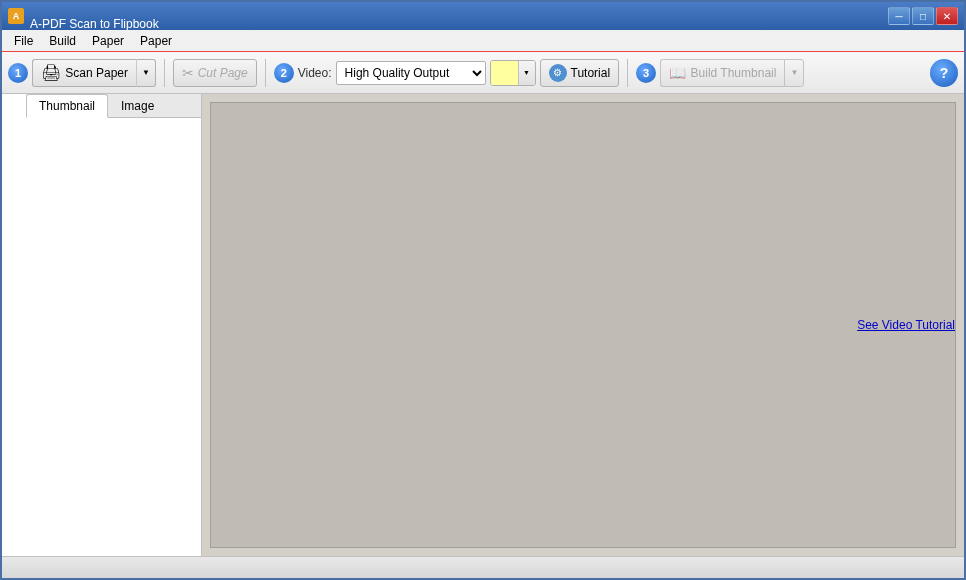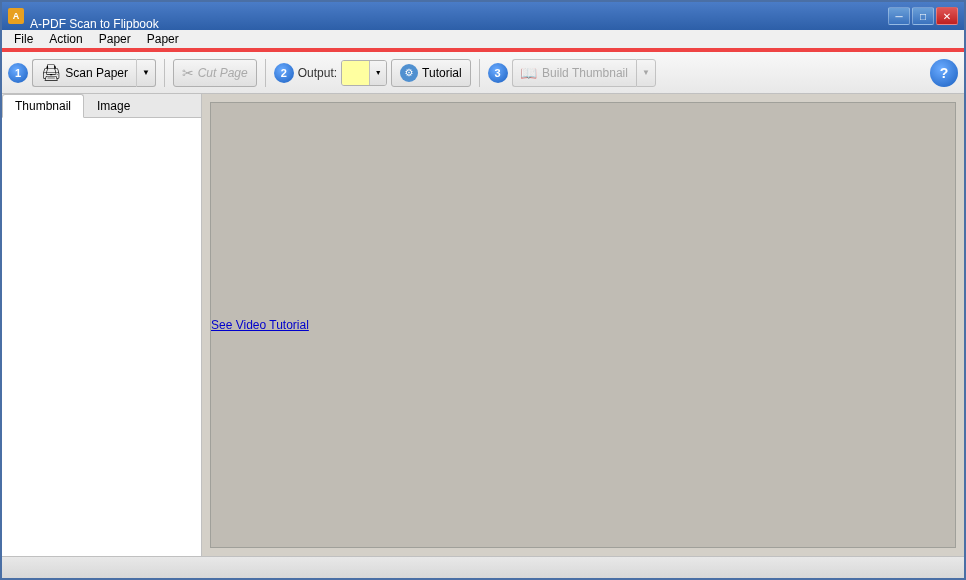--- a/index.html
+++ b/index.html
@@ -61,21 +61,21 @@
       cursor: pointer;
       border-radius: 2px;
     }
     .title-btn.close {
       background: linear-gradient(to bottom, #e05555, #c02020);
     }
 
     
     .menu-bar {
       background: #f0f0f0;
-      border-bottom: 4px solid #ef4444;
+      border-bottom: 1px solid #ef4444;
       display: flex;
       align-items: center;
       height: 22px;
       padding: 0 4px;
     }
     .menu-item {
       padding: 2px 8px;
       cursor: pointer;
       font-size: 12px;
       color: #000;
@@ -280,20 +280,21 @@
       overflow: hidden;
     }
 
     
     .left-panel {
       width: 200px;
       background: white;
       border-right: 1px solid #c0c0c0;
       display: flex;
       flex-direction: column;
+      padding-left: 24px;
     }
     .tab-bar {
       display: flex;
       border-bottom: 1px solid #c0c0c0;
       background: #e8e8e8;
     }
     .tab {
       padding: 4px 12px;
       font-size: 12px;
       cursor: pointer;
@@ -318,21 +319,21 @@
       background: #d4d0c8;
       display: flex;
       flex-direction: column;
     }
     .preview-canvas {
       flex: 1;
       background: #c0bcb4;
       border: 1px solid #a0a09a;
       display: flex;
       align-items: center;
-      justify-content: flex-start;
+      justify-content: flex-end;
       position: relative;
     }
     .video-tutorial-link {
       color: #0000cc;
       text-decoration: underline;
       font-size: 12px;
       cursor: pointer;
     }
 
     
@@ -359,21 +360,21 @@
     <span class="title-bar-text">A-PDF Scan to Flipbook</span>
     <div class="title-bar-controls">
       <div class="title-btn">─</div>
       <div class="title-btn">□</div>
       <div class="title-btn close">✕</div>
     </div>
   </div>
 
   <div class="menu-bar">
     <div class="menu-item">File</div>
-    <div class="menu-item">Action</div>
+    <div class="menu-item">Build</div>
     <div class="menu-item">Paper</div>
     <div class="menu-item">Paper</div>
   </div>
 
   <div class="toolbar">
 
     <div class="step-badge">1</div>
 
     <div class="scan-btn-group">
       <div class="scan-btn-main">
@@ -388,21 +389,26 @@
     <div class="toolbar-btn disabled">
       <div style="font-size:14px; color:#aaa;">✂</div>
       <span style="color:#aaa;font-style:italic;">Cut Page</span>
     </div>
 
     <div class="toolbar-separator"></div>
 
     <div class="step-badge">2</div>
 
     <div class="output-group">
-      <span class="output-label">Output:</span>
+      <span class="output-label">Video:</span>
+      <select class="output-select">
+        <option>High Quality Output</option>
+        <option>Standard Output</option>
+        <option>Low Quality Output</option>
+      </select>
     </div>
 
     <div class="color-swatch-btn">
       <div class="color-swatch" style="background: rgb(255, 255, 160);"></div>
       <div class="color-swatch-arrow">▼</div>
     </div>
 
     <div class="settings-btn">
       <div class="gear-icon">⚙</div>
       <span>Tutorial</span>

